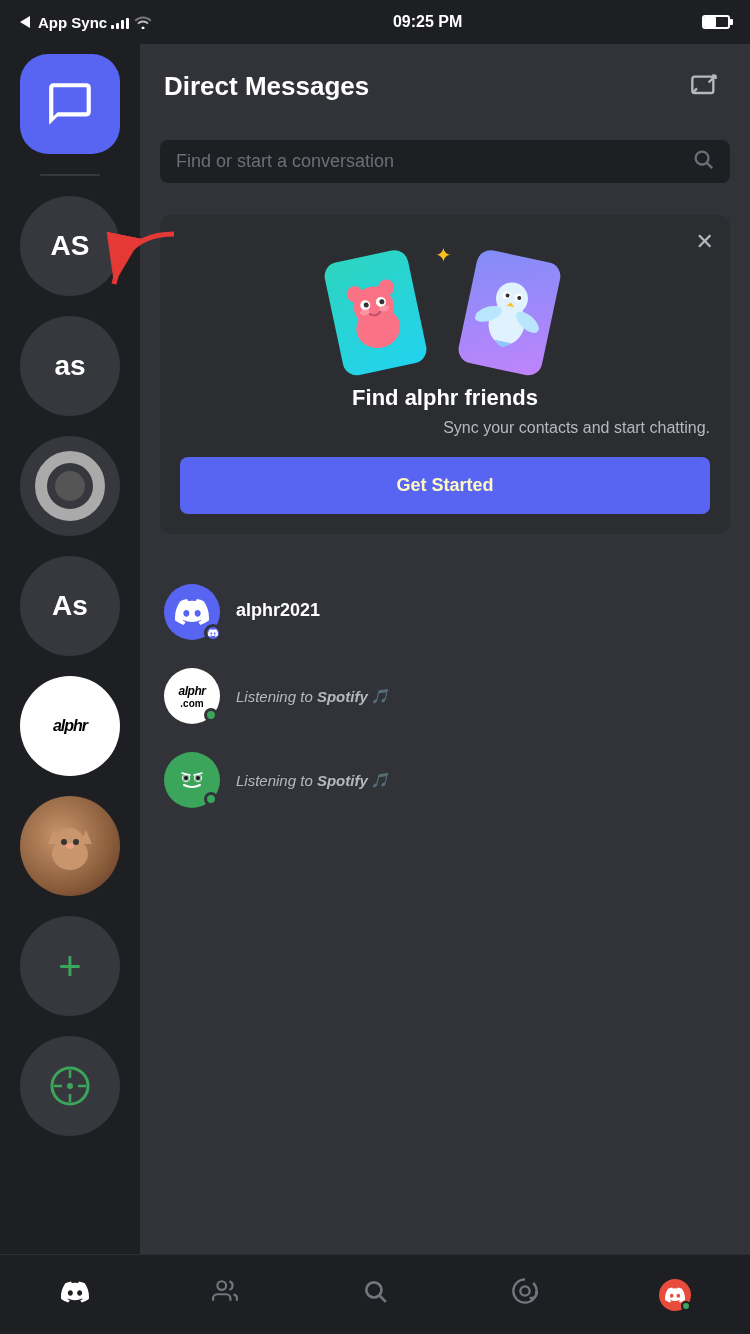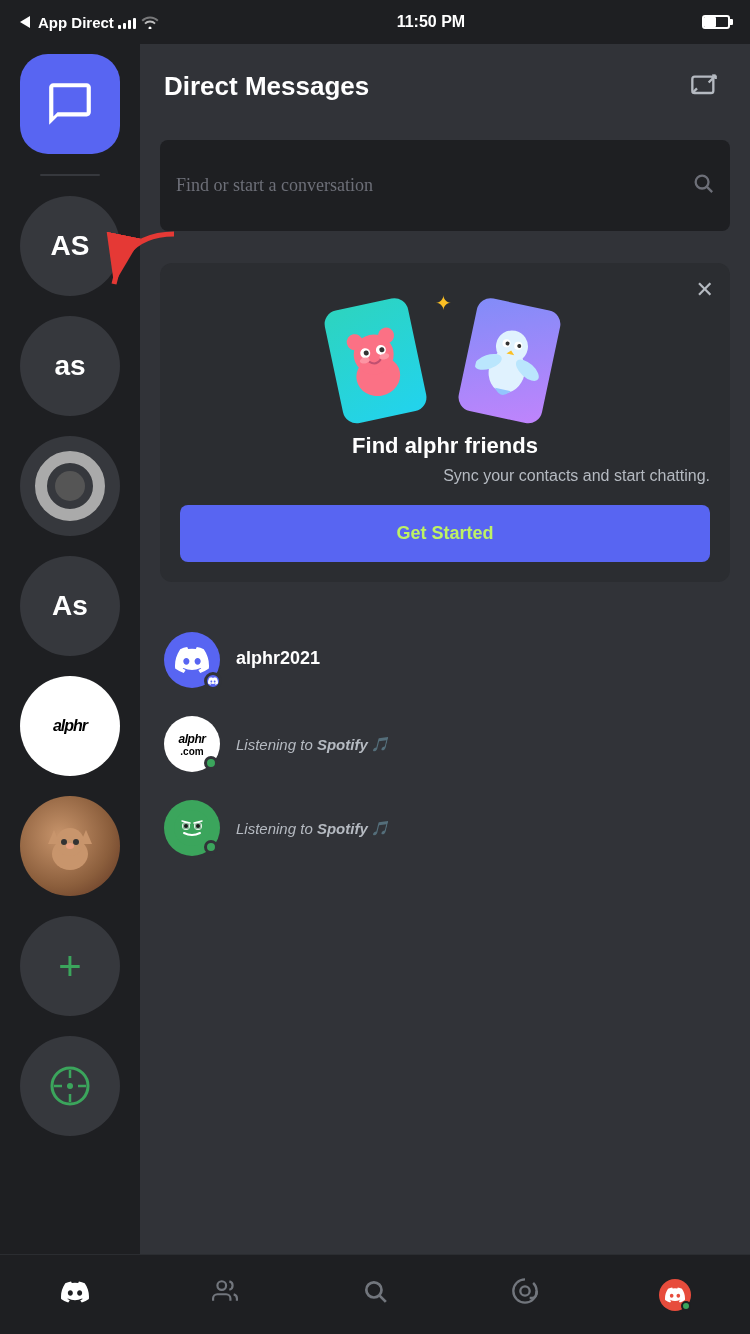--- a/index.html
+++ b/index.html
@@ -240,25 +240,24 @@
       justify-content: center;
       cursor: pointer;
       color: #b5bac1;
     }
 
     
     .search-bar {
       margin: 0 20px 16px;
       background: #1e1f22;
       border-radius: 8px;
-      padding: 32px 16px;
+      padding: 8px 16px;
       display: flex;
       align-items: center;
       justify-content: space-between;
-      font-family: Liberation Serif, serif;
     }
     .search-placeholder {
       color: #6d6f78;
       font-size: 18px;
     }
     .search-icon-wrap {
       color: #6d6f78;
       font-size: 20px;
     }
 
@@ -288,21 +287,21 @@
     }
     .card-subtitle {
       text-align: right;
       font-size: 16px;
       color: #b5bac1;
       margin-bottom: 20px;
     }
     .get-started-btn {
       width: 100%;
       background: #5865f2;
-      color: #bef264;
+      color: #fef9c3;
       border: none;
       border-radius: 8px;
       padding: 18px;
       font-size: 18px;
       font-weight: 600;
       cursor: pointer;
       text-align: center;
     }
 
     
@@ -480,35 +479,35 @@
       top: 4px;
       left: calc(50% - 10px);
     }
   </style>
 </head>
 <body>
 
 <div class="status-bar">
   <div class="status-bar-left">
     <div class="arrow"></div>
-    <span>App Direct</span>
+    <span>App Sync</span>
     <div class="signal-bars">
       <span style="height:4px"></span>
       <span style="height:6px"></span>
       <span style="height:9px"></span>
       <span style="height:11px"></span>
     </div>
 
     <svg width="20" height="14" viewBox="0 0 20 14" fill="white">
       <path d="M10 11.5a1.5 1.5 0 1 1 0 3 1.5 1.5 0 0 1 0-3z"></path>
       <path d="M10 7.5c1.7 0 3.2.7 4.3 1.8l1.4-1.4A8 8 0 0 0 10 5.5a8 8 0 0 0-5.7 2.4l1.4 1.4A5.7 5.7 0 0 1 10 7.5z" opacity="0.7"></path>
       <path d="M10 3.5c2.8 0 5.3 1.1 7.1 3l1.4-1.4A11.9 11.9 0 0 0 10 1.5a11.9 11.9 0 0 0-8.5 3.6l1.4 1.4A9.7 9.7 0 0 1 10 3.5z" opacity="0.4"></path>
     </svg>
   </div>
-  <div class="status-bar-center">11:50 PM</div>
+  <div class="status-bar-center">09:25 PM</div>
   <div class="status-bar-right">
     <div class="battery-icon">
       <div class="battery-fill"></div>
     </div>
   </div>
 </div>
 
 <div class="main-layout">
 
   <div class="sidebar">

